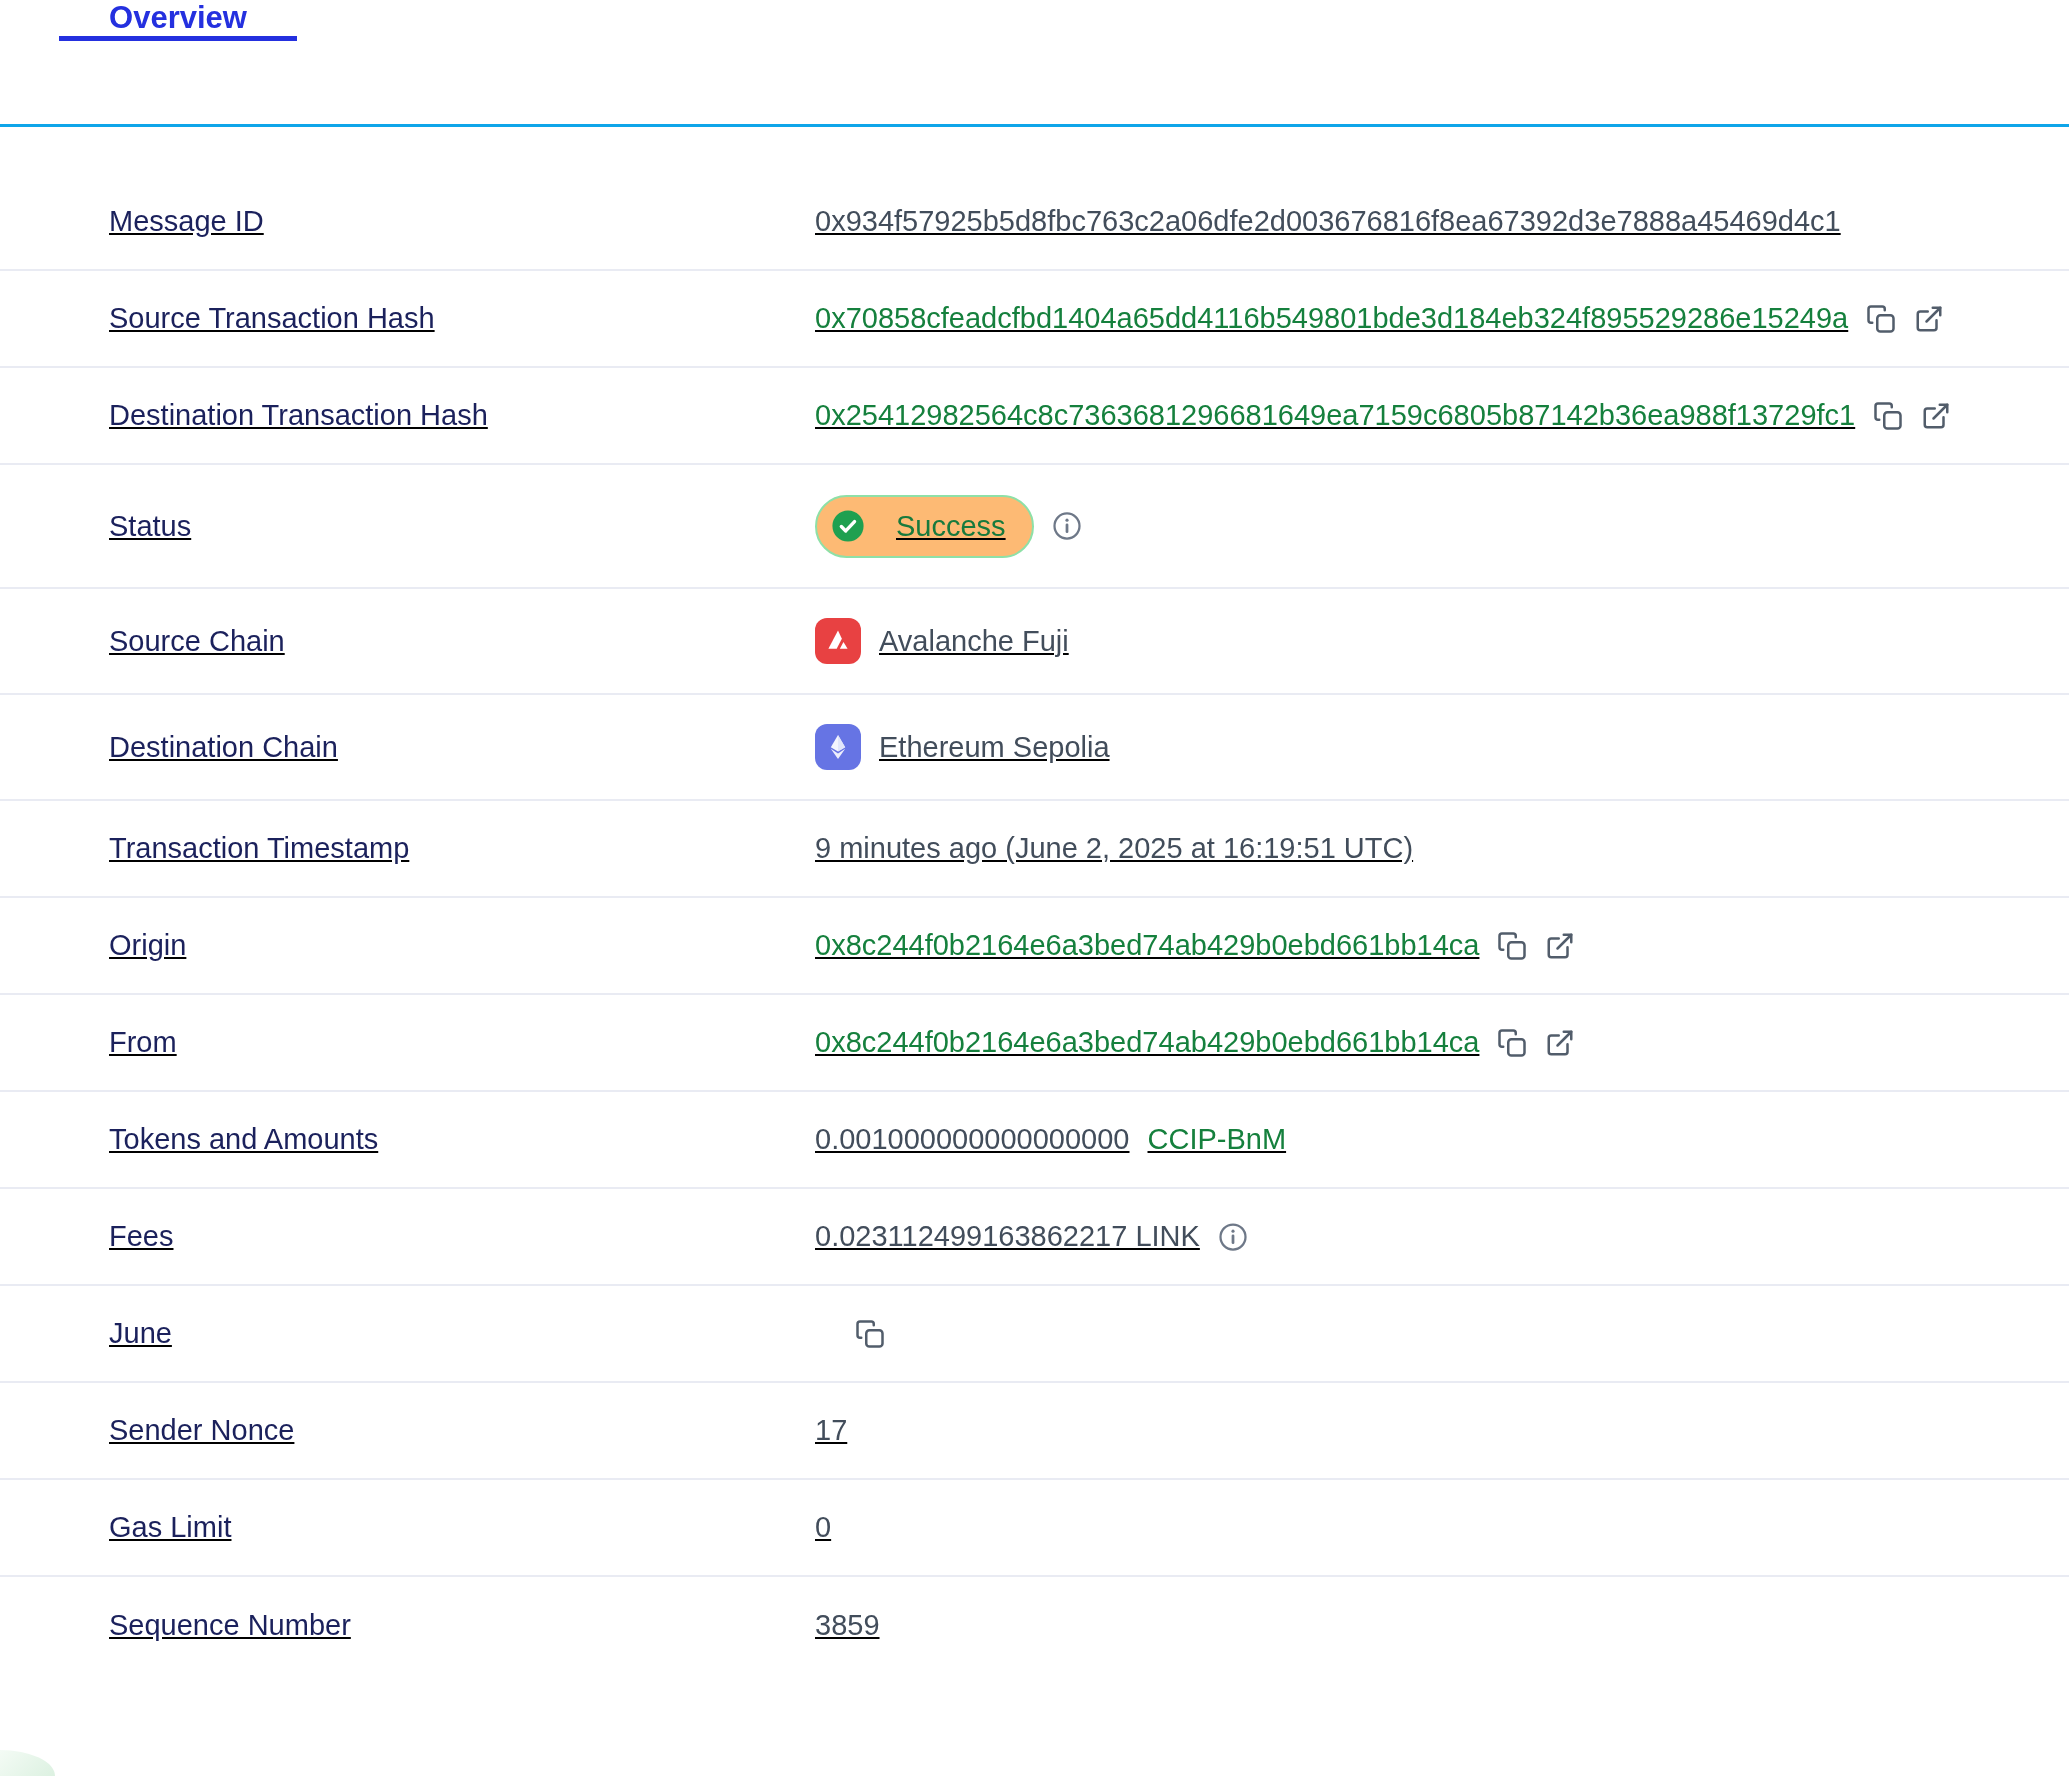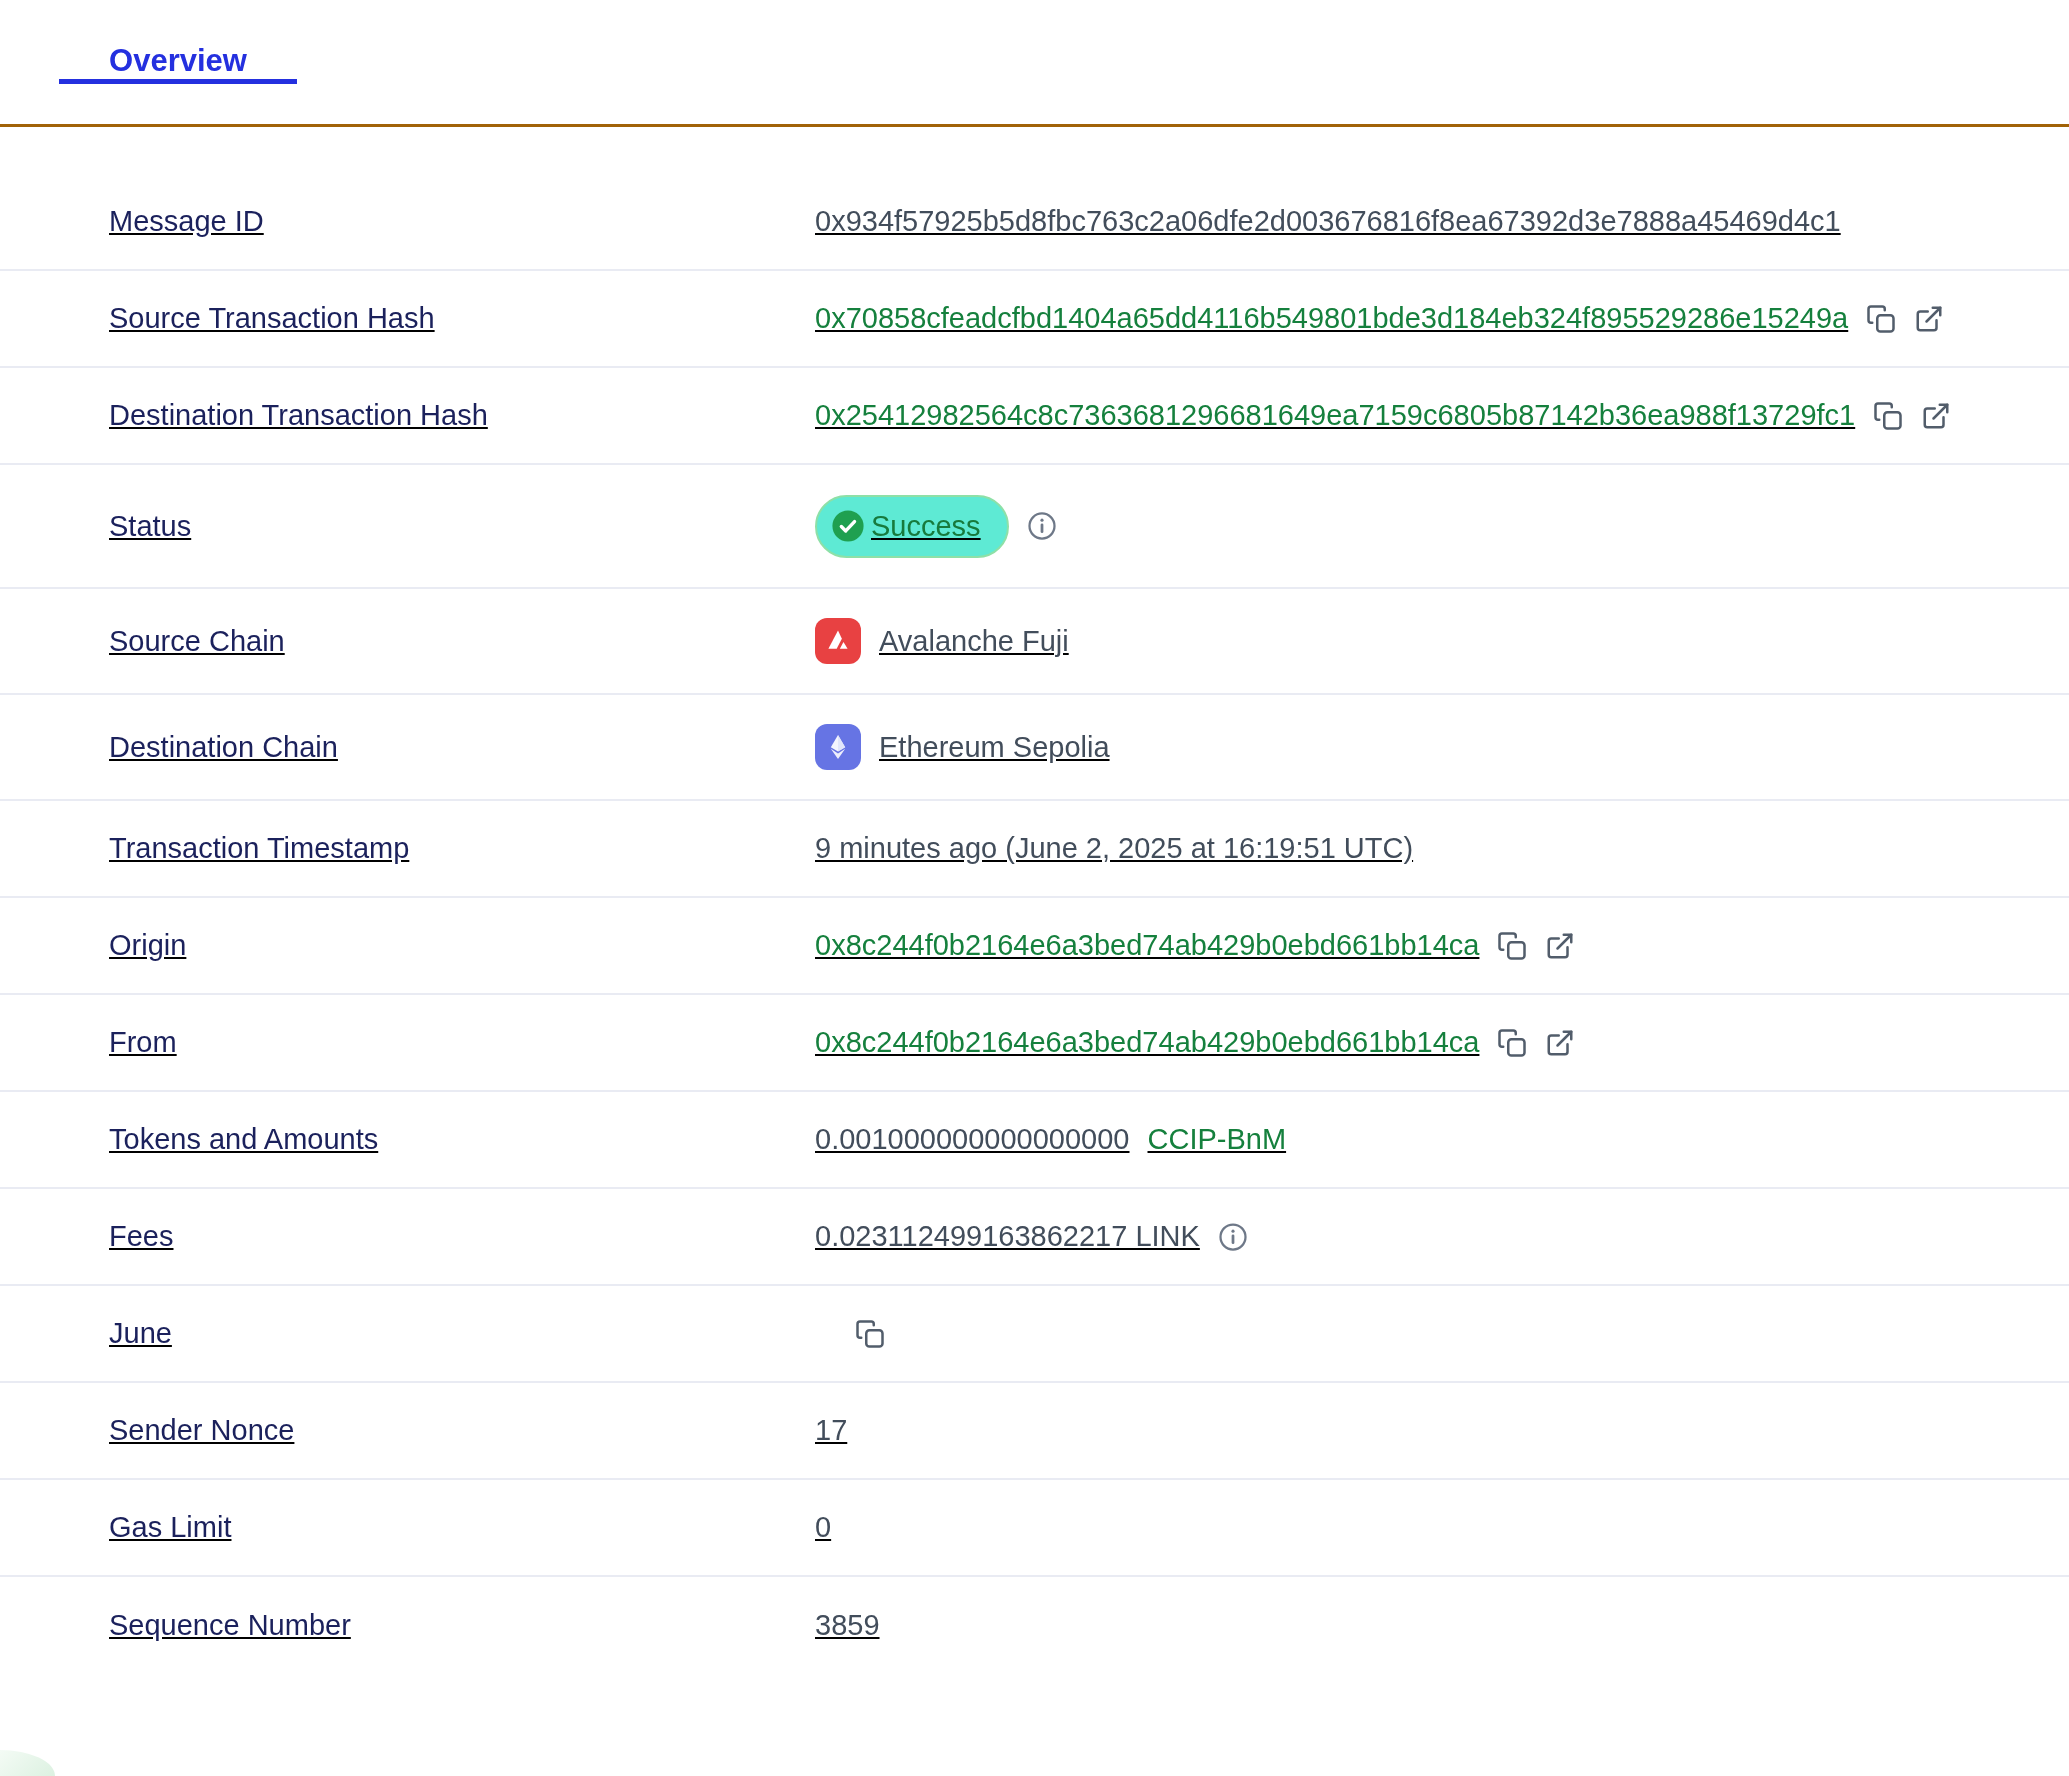--- a/index.html
+++ b/index.html
@@ -7,22 +7,22 @@
   body {
     width:2069px; height:1776px; overflow:hidden; position:relative;
     font-family:"Liberation Sans", sans-serif;
     -webkit-font-smoothing:antialiased;
   }
   .page { width:100%; height:100%; position:relative; }
 
   
   .tabbar {
     height:127px; padding-left:59px;
-    border-bottom:3px solid #a16207;
-    display:flex; align-items:center;
+    border-bottom:3px solid #0ea5e9;
+    display:flex; align-items:flex-start;
   }
   .tab {
     width:238px; display:flex; align-items:center; justify-content:center;
     margin-bottom:-3px; border-bottom:5px solid transparent;
     font-size:31px; font-weight:600; color:#5b6470; cursor:pointer;
   }
   .tab.active { color:#2430df; border-bottom-color:#2430df; }
 
   
   .table { margin-top:47px; }
@@ -42,23 +42,23 @@
     display:flex; align-items:center; gap:18px;
     font-size:29px; color:#424d5b;margin-left:23px;
   }
   .link { color:#15803d; text-decoration:none; cursor:pointer; }
   .ic { width:30px; height:30px; display:block; }
   .icon-btn { color:#525d6b; display:flex; align-items:center; cursor:pointer; }
   .icon-btn.info { color:#6e7888; }
 
   
   .badge {
-    display:flex; align-items:center; gap:6px;
+    display:flex; align-items:center; gap:31px;
     height:63px; padding:0 26px 0 14px;
-    background:#5eead4; border:2.5px solid #8ee0a7; border-radius:34px;
+    background:#fdba74; border:2.5px solid #8ee0a7; border-radius:34px;
   }
   .badge .ic-check { width:34px; height:34px; display:block; }
   .badge-label { font-size:29px; color:#177a3d; font-weight:500; }
 
   
   .chain-tile {
     width:46px; height:46px; border-radius:12px;
     display:flex; align-items:center; justify-content:center; flex:none;
   }
   .chain-tile svg { width:32px; height:32px; display:block; }

